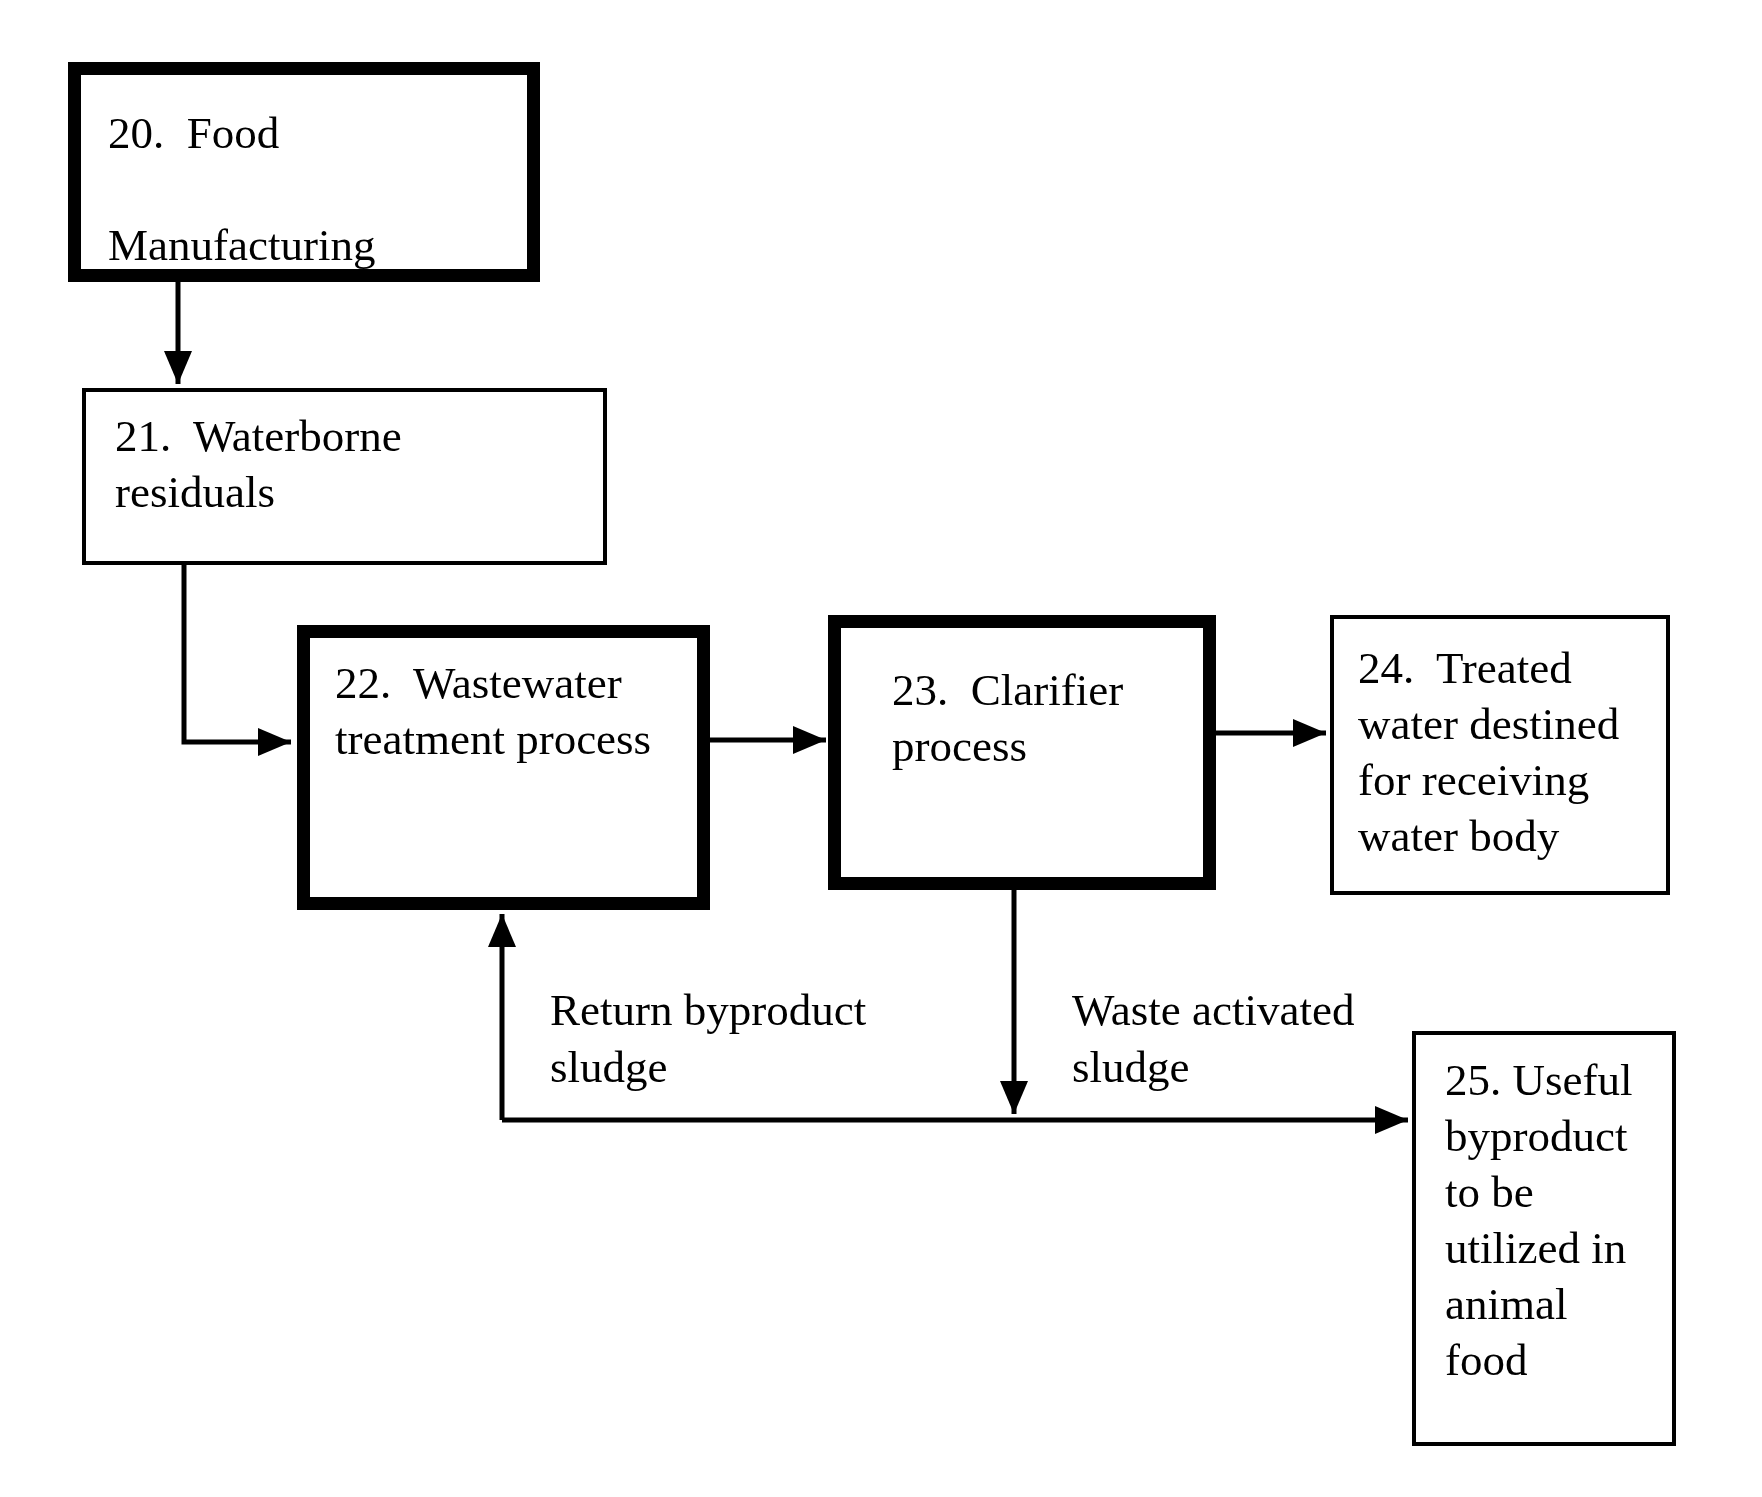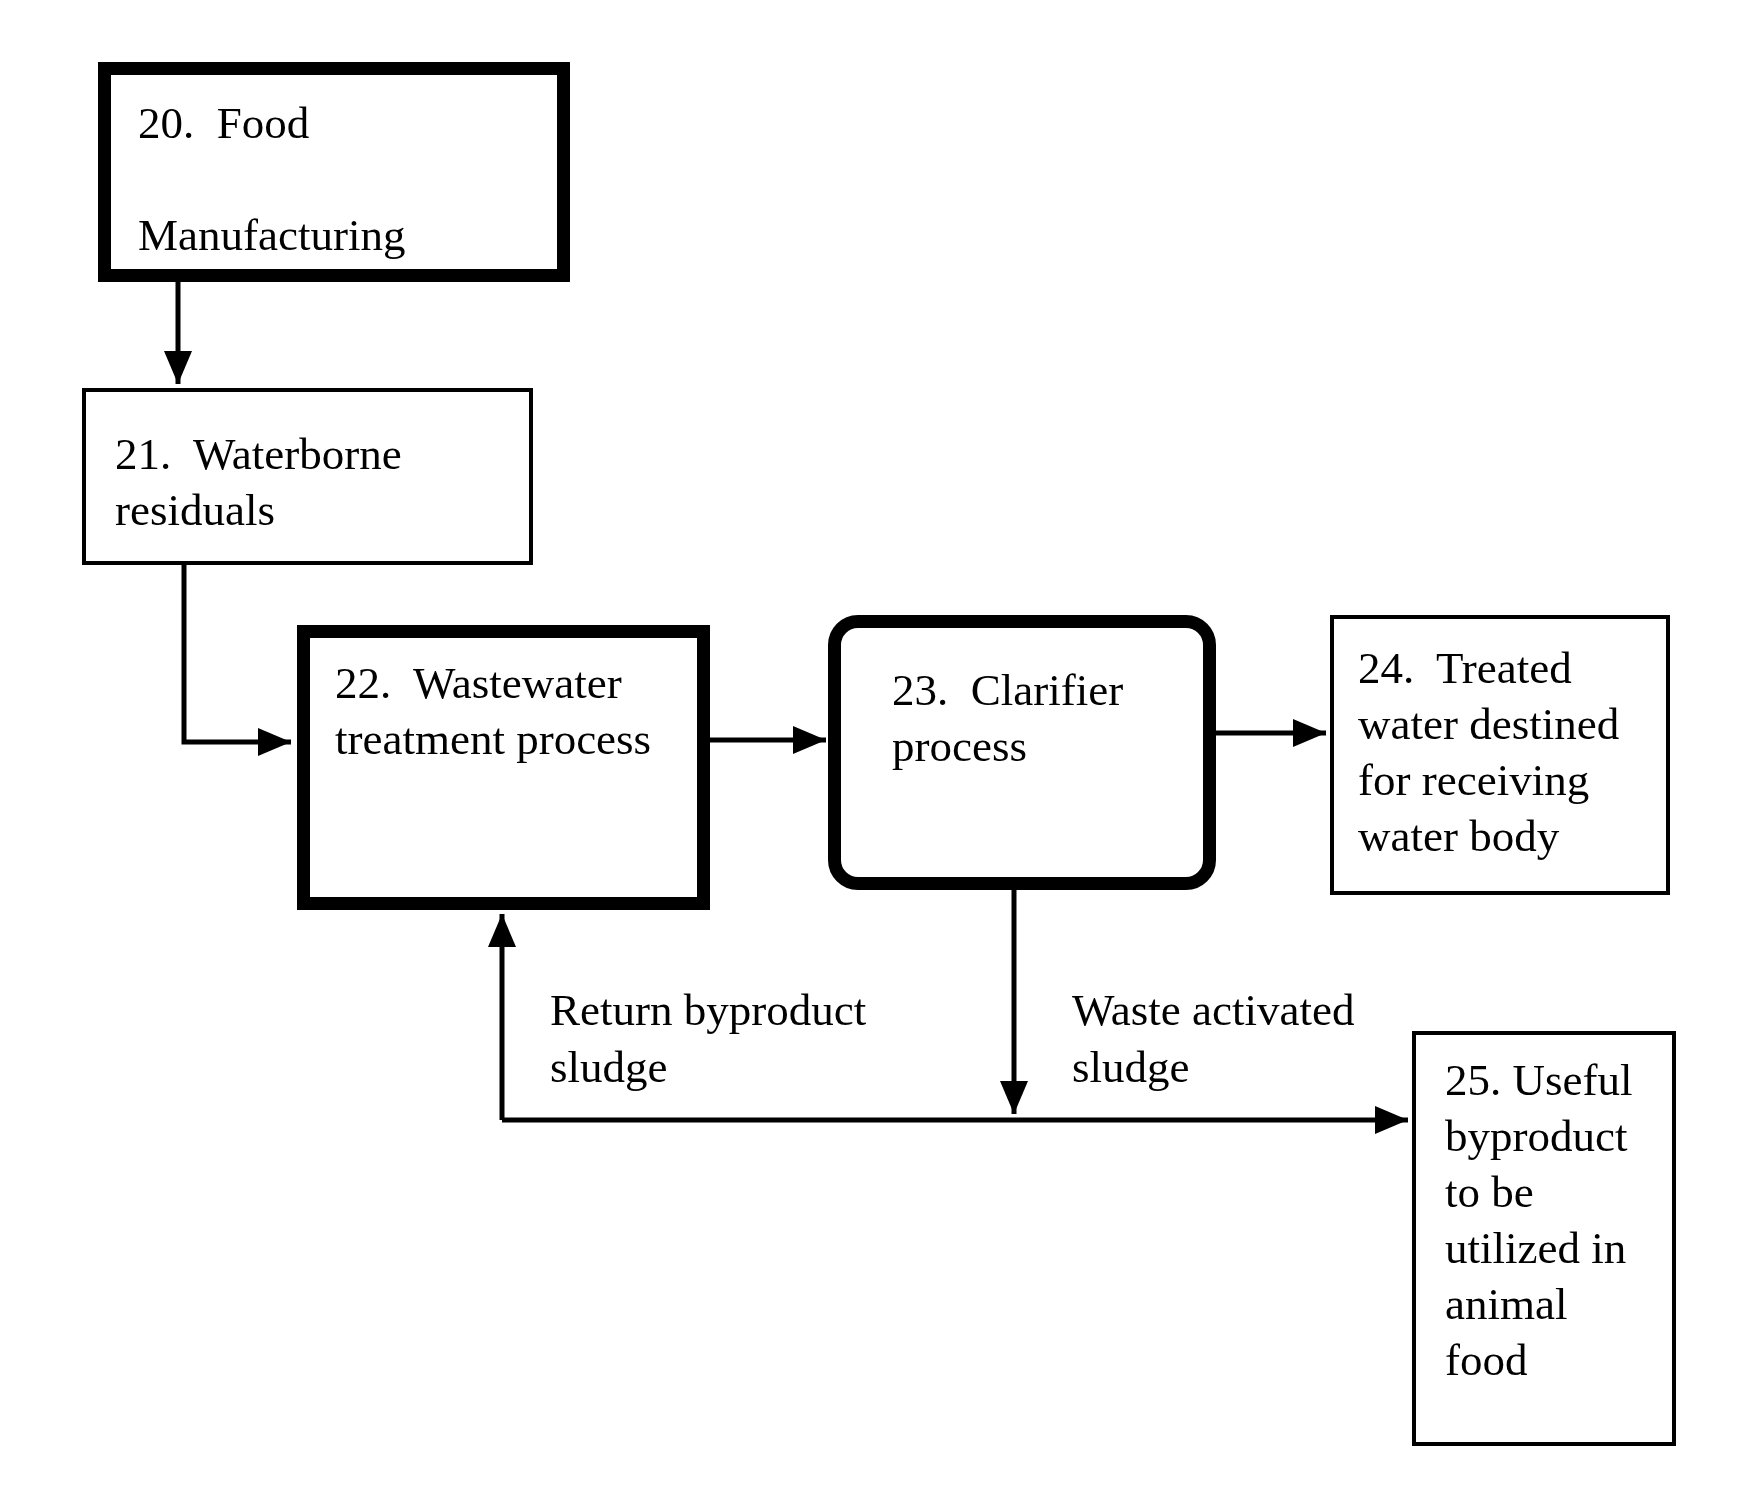--- a/index.html
+++ b/index.html
@@ -29,24 +29,24 @@
     background: #ffffff;
     border-style: solid;
     border-color: #000000;
     font-size: 45px;
     line-height: 56px;
     white-space: pre-wrap;
   }
   .dbox.thick { border-width: 13px; }
   .dbox.thin  { border-width: 4px; }
 
-  .box-20 { left: 68px;   top: 62px;   width: 472px; height: 220px; padding: 20px 20px 10px 27px; margin-left: 30px; }
-  .box-21 { left: 82px;   top: 388px;  width: 451px; height: 177px; padding: 34px 20px 10px 29px; }
+  .box-20 { left: 68px;   top: 62px;   width: 472px; height: 220px; padding: 30px 20px 10px 27px; }
+  .box-21 { left: 82px;   top: 388px;  width: 525px; height: 177px; padding: 16px 20px 10px 29px; }
   .box-22 { left: 297px;  top: 625px;  width: 413px; height: 285px; padding: 17px 15px 10px 25px; }
-  .box-23 { left: 828px;  top: 615px;  width: 388px; height: 275px; padding: 34px 15px 10px 51px; border-radius: 30px; }
+  .box-23 { left: 828px;  top: 615px;  width: 388px; height: 275px; padding: 34px 15px 10px 51px; }
   .box-24 { left: 1330px; top: 615px;  width: 340px; height: 280px; padding: 21px 12px 16px 24px; }
   .box-25 { left: 1412px; top: 1007px; width: 264px; height: 415px; padding: 17px 10px 10px 29px; margin-top: 24px; }
 
   .edge-label {
     position: absolute;
     font-size: 45px;
     line-height: 57px;
     white-space: pre-wrap;
   }
   .label-return { left: 550px;  top: 982px; }

